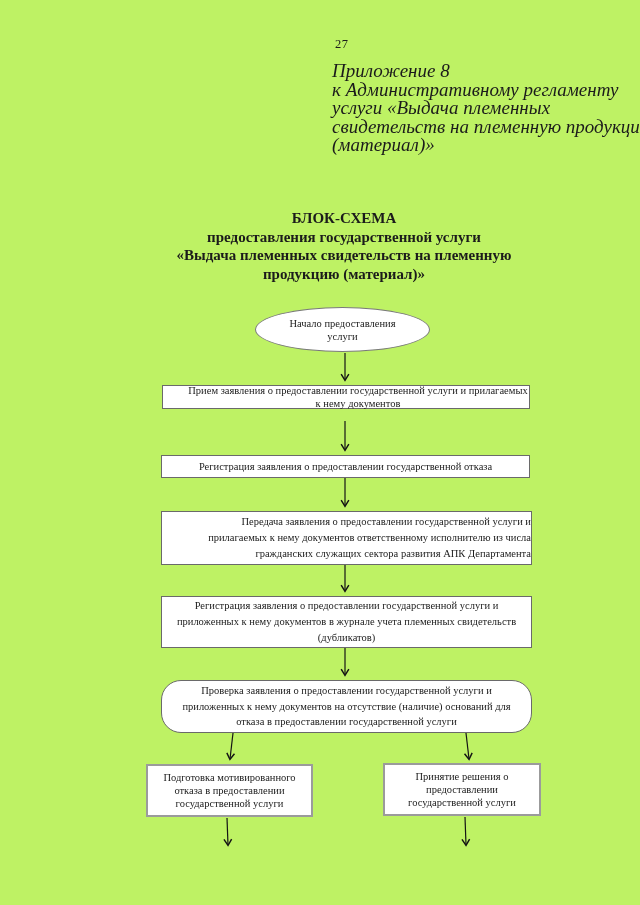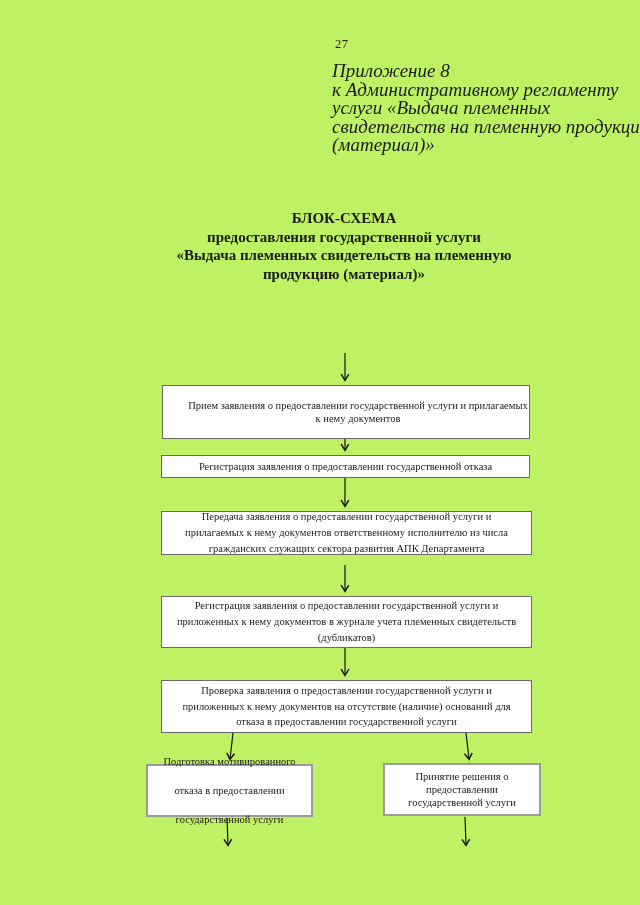--- a/index.html
+++ b/index.html
@@ -101,49 +101,53 @@
     <div class="ln">(материал)»</div>
   </div>
 
   <div class="doc-title">
     <div>БЛОК-СХЕМА</div>
     <div>предоставления государственной услуги</div>
     <div>«Выдача племенных свидетельств на племенную</div>
     <div>продукцию (материал)»</div>
   </div>
 
+  <div class="flow-node ellipse lh-tight" style="left:255px; top:307px; width:175px; height:45px;">
+    <div class="ln">Начало предоставления</div>
+    <div class="ln">услуги</div>
+  </div>
 
-  <div class="flow-node rect lh-tight" style="left:162px; top:385px; width:368px; height:54px;padding-left:24px;">
+  <div class="flow-node rect lh-tight" style="left:162px; top:385px; width:368px; height:24px;padding-left:24px;">
     <div class="ln">Прием заявления о предоставлении государственной услуги и прилагаемых</div>
     <div class="ln">к нему документов</div>
   </div>
 
   <div class="flow-node rect lh-tight" style="left:161px; top:455px; width:369px; height:23px;">
     <div class="ln">Регистрация заявления о предоставлении государственной отказа</div>
   </div>
 
-  <div class="flow-node rect lh-wide" style="left:161px; top:511px; width:371px; height:44px;">
+  <div class="flow-node rect lh-wide" style="left:161px; top:511px; width:371px; height:54px;align-items:flex-end;">
     <div class="ln">Передача заявления о предоставлении государственной услуги и</div>
     <div class="ln">прилагаемых к нему документов ответственному исполнителю из числа</div>
     <div class="ln">гражданских служащих сектора развития АПК Департамента</div>
   </div>
 
   <div class="flow-node rect lh-wide" style="left:161px; top:596px; width:371px; height:52px;">
     <div class="ln">Регистрация заявления о предоставлении государственной услуги и</div>
     <div class="ln">приложенных к нему документов в журнале учета племенных свидетельств</div>
     <div class="ln">(дубликатов)</div>
   </div>
 
-  <div class="flow-node rect lh-wide" style="left:161px; top:680px; width:371px; height:53px;">
+  <div class="flow-node rect lh-wide" style="left:161px; top:680px; width:371px; height:53px;border-radius:20px;">
     <div class="ln">Проверка заявления о предоставлении государственной услуги и</div>
     <div class="ln">приложенных к нему документов на отсутствие (наличие) оснований для</div>
     <div class="ln">отказа в предоставлении государственной услуги</div>
   </div>
 
-  <div class="flow-node rect-thick lh-tight" style="left:146px; top:764px; width:167px; height:53px;gap:16px;">
+  <div class="flow-node rect-thick lh-tight" style="left:146px; top:764px; width:167px; height:53px;">
     <div class="ln">Подготовка мотивированного</div>
     <div class="ln">отказа в предоставлении</div>
     <div class="ln">государственной услуги</div>
   </div>
 
   <div class="flow-node rect-thick lh-tight" style="left:383px; top:763px; width:158px; height:53px;">
     <div class="ln">Принятие решения о</div>
     <div class="ln">предоставлении</div>
     <div class="ln">государственной услуги</div>
   </div>

